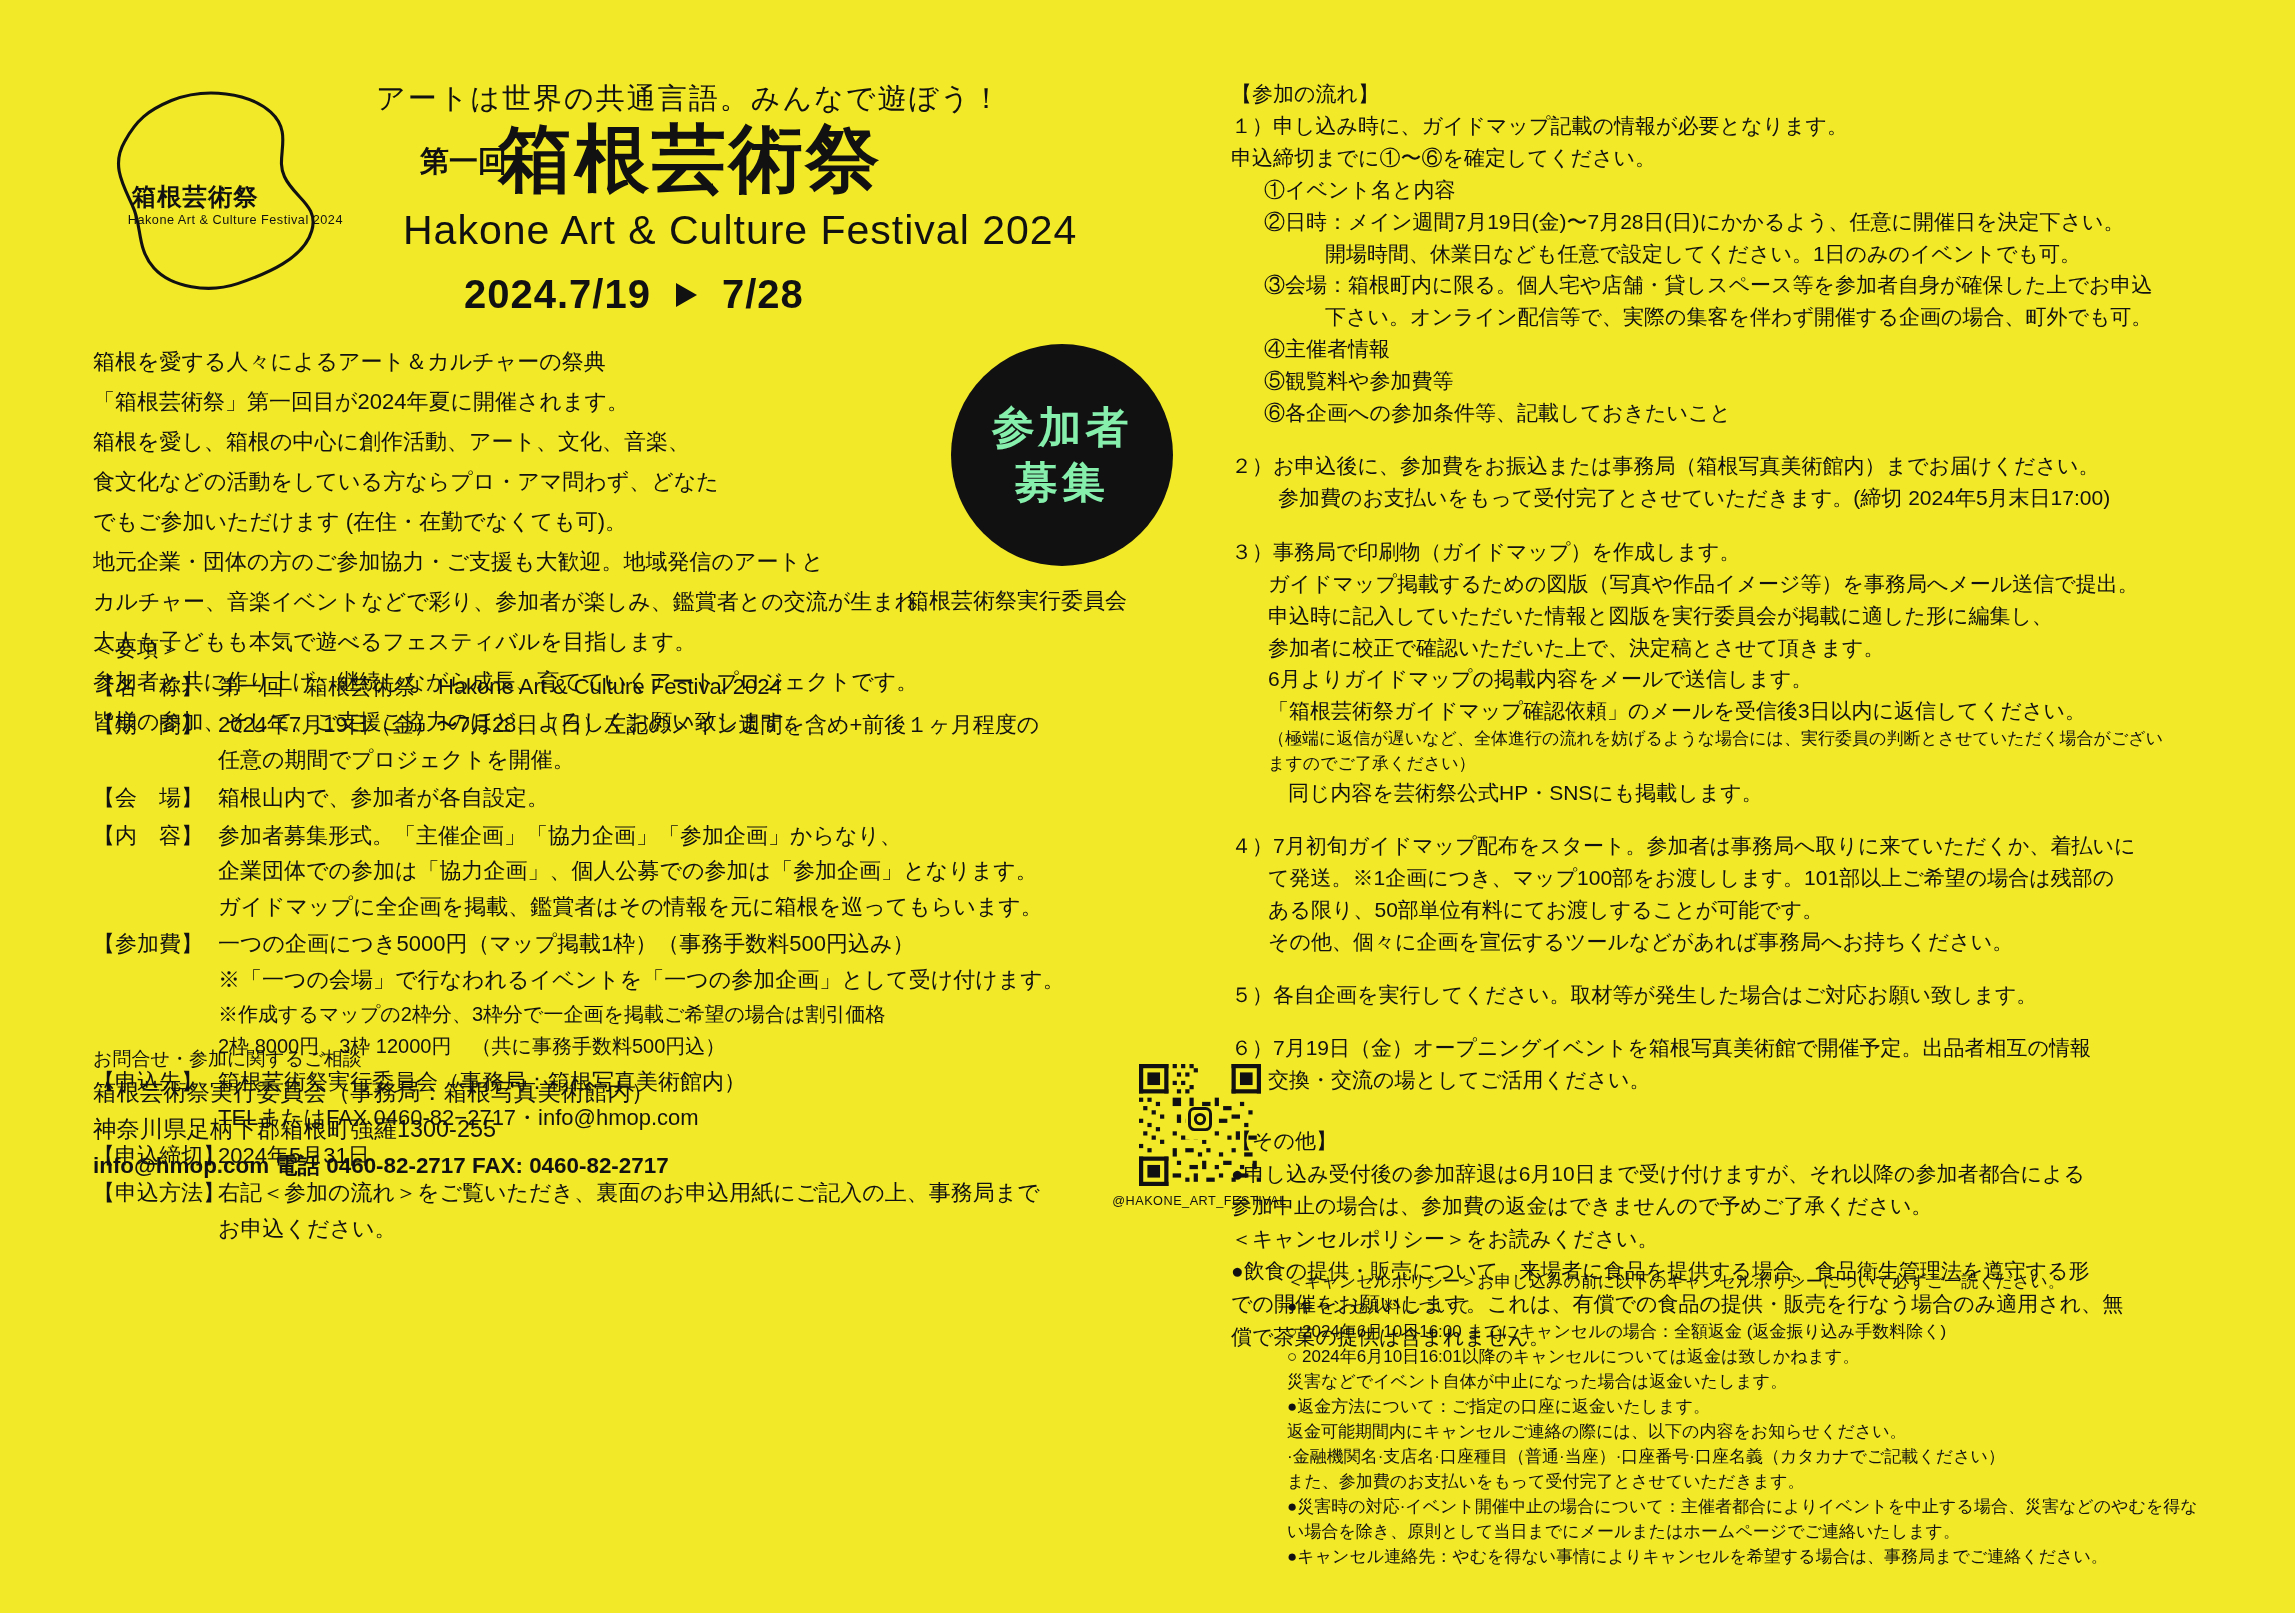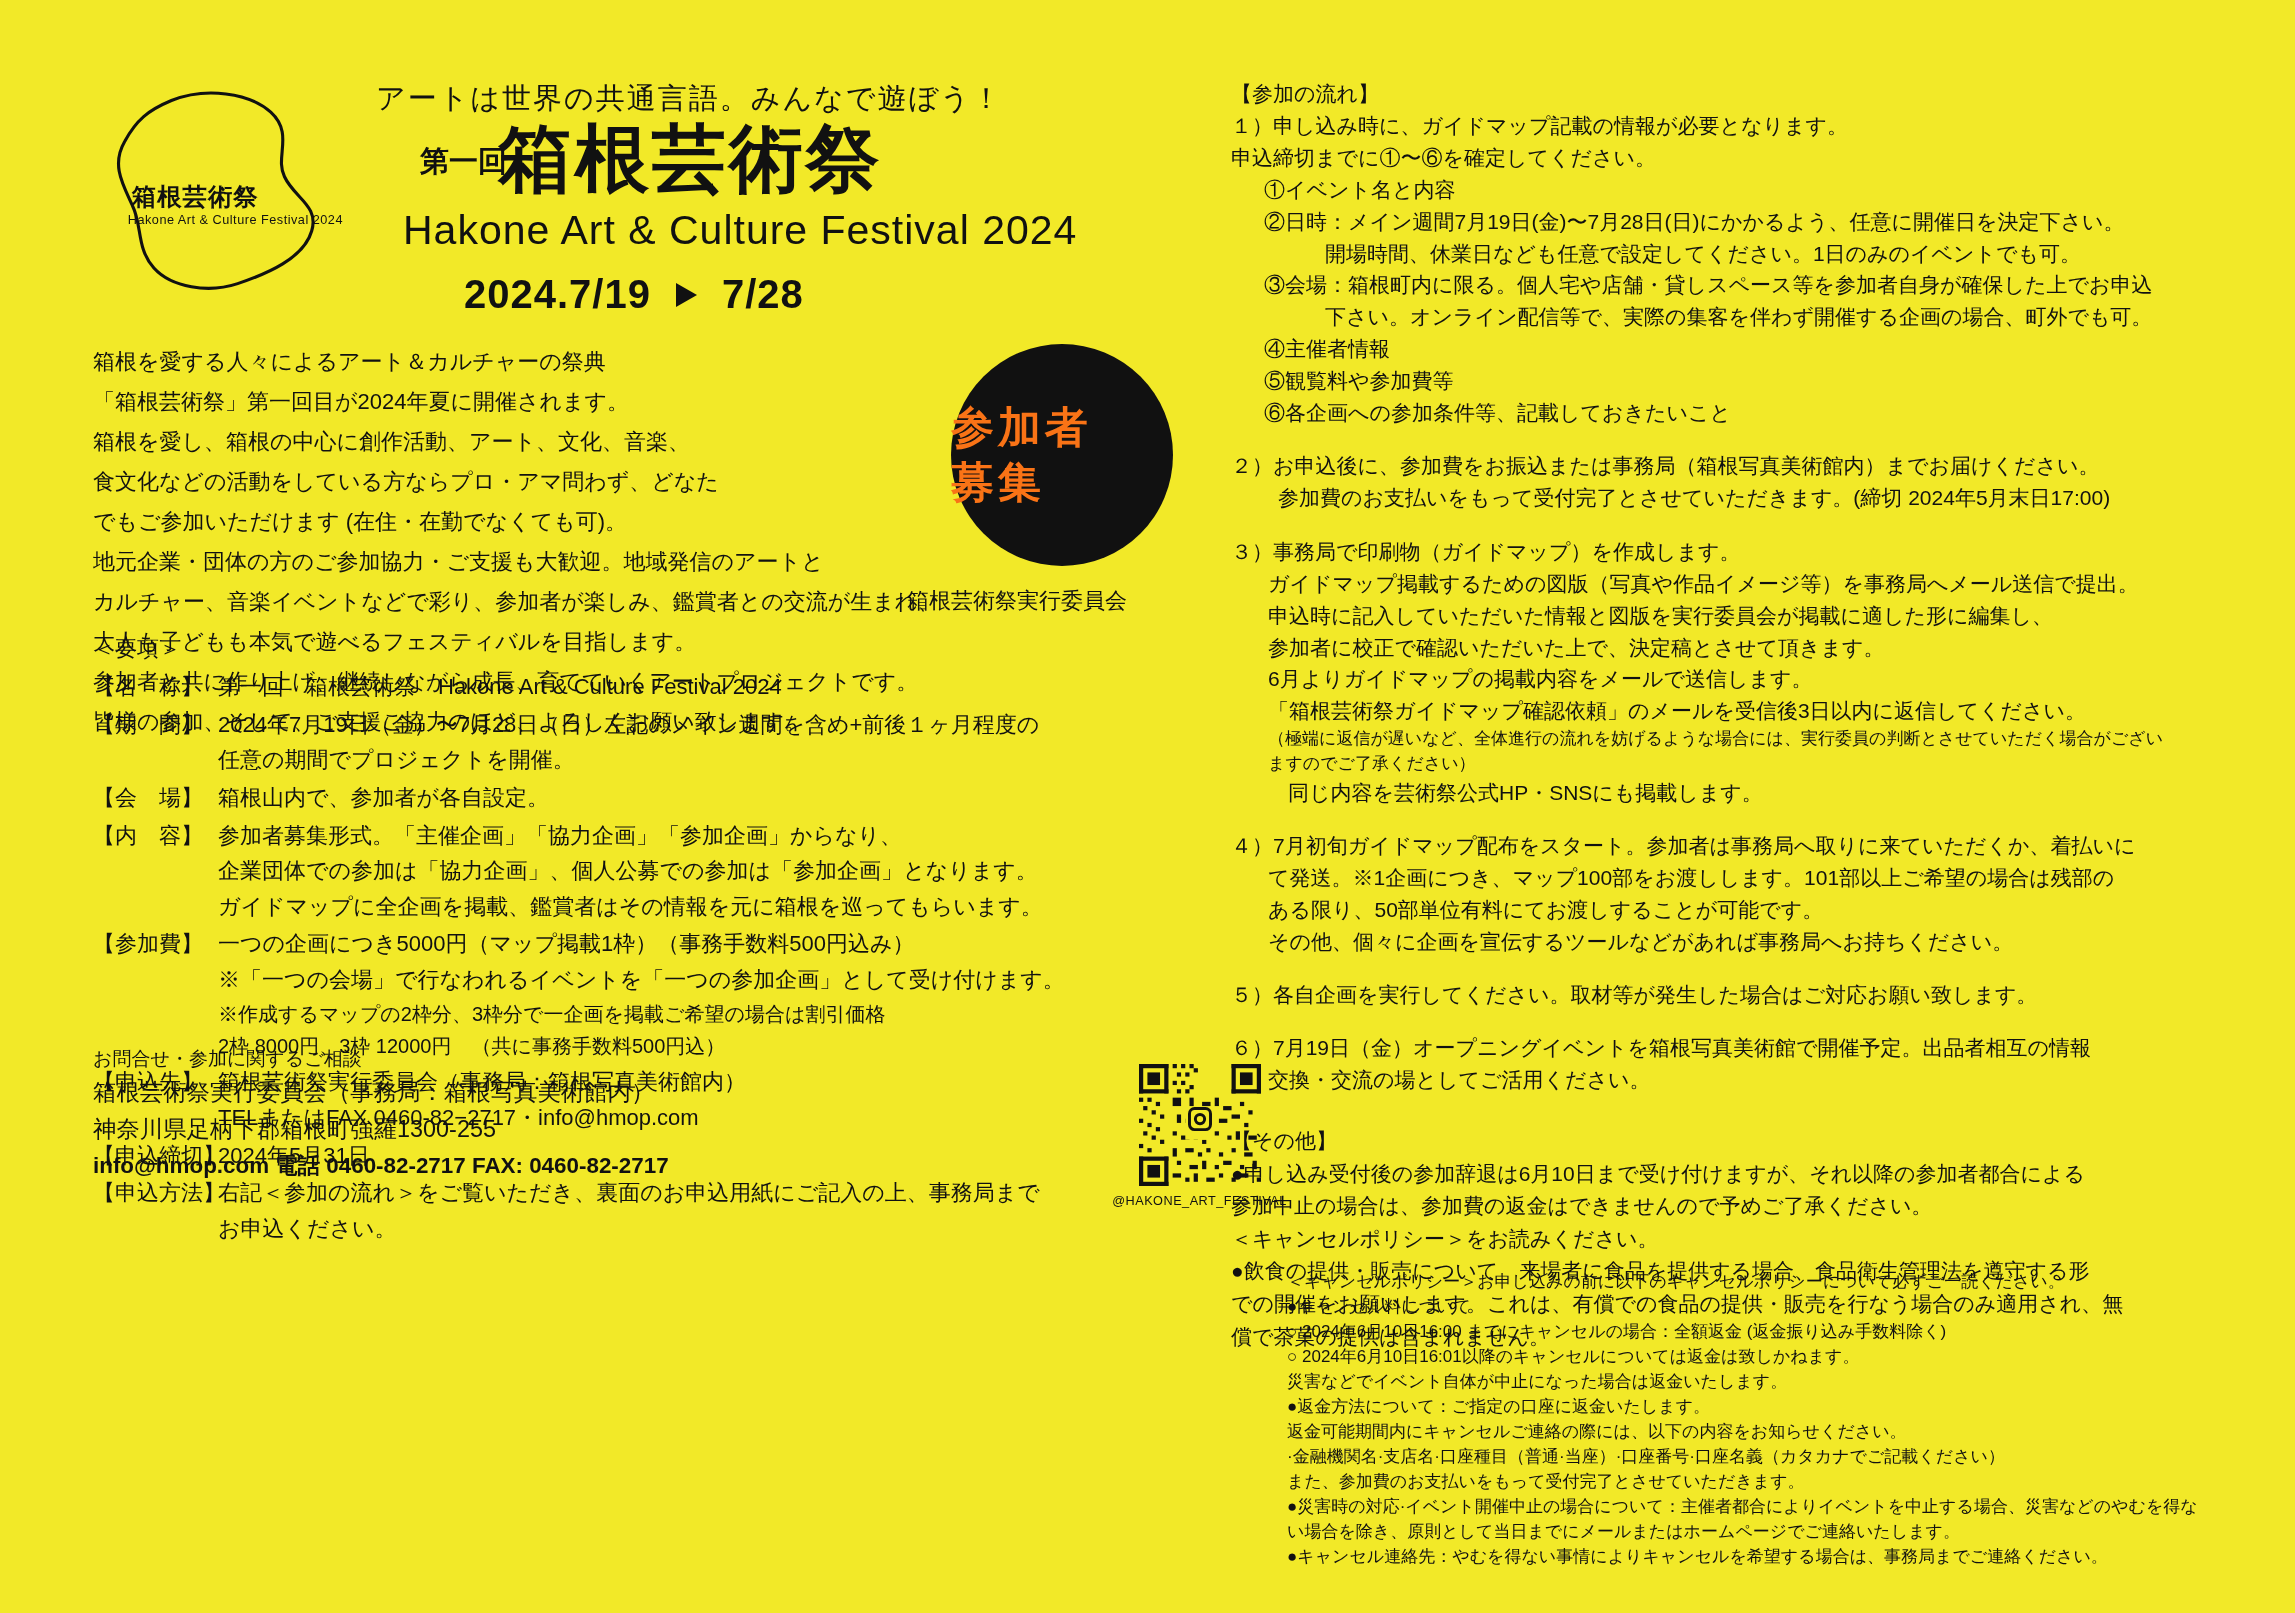--- a/index.html
+++ b/index.html
@@ -106,24 +106,24 @@
   }
 
   .badge {
     position: absolute;
     left: 858px;
     top: 285px;
     width: 222px;
     height: 222px;
     border-radius: 50%;
     background: #111111;
-    color: #f97316;
+    color: #86efac;
     display: flex;
     flex-direction: column;
-    align-items: flex-start;
+    align-items: center;
     justify-content: center;
     font-size: 43px;
     font-weight: bold;
     letter-spacing: 3.9px;
     line-height: 1.28;
   }
 
   .intro {
     position: absolute;
     left: 0px;

